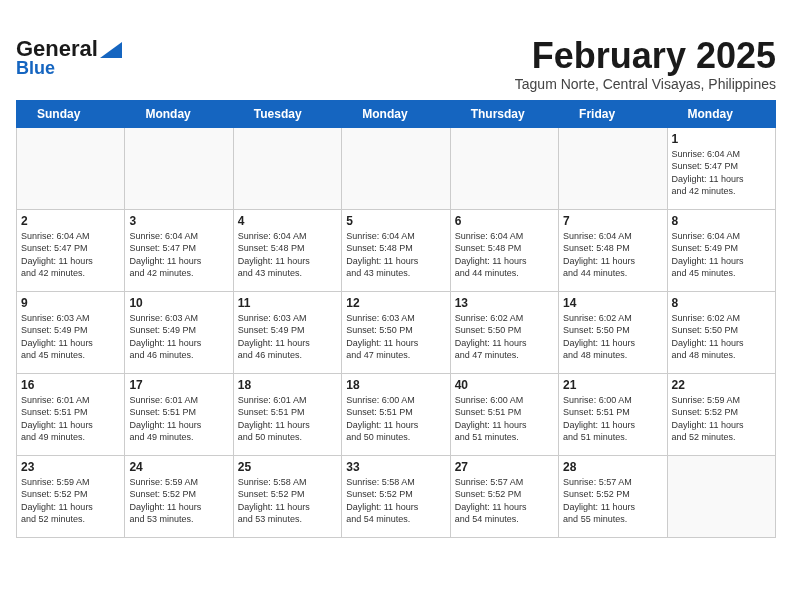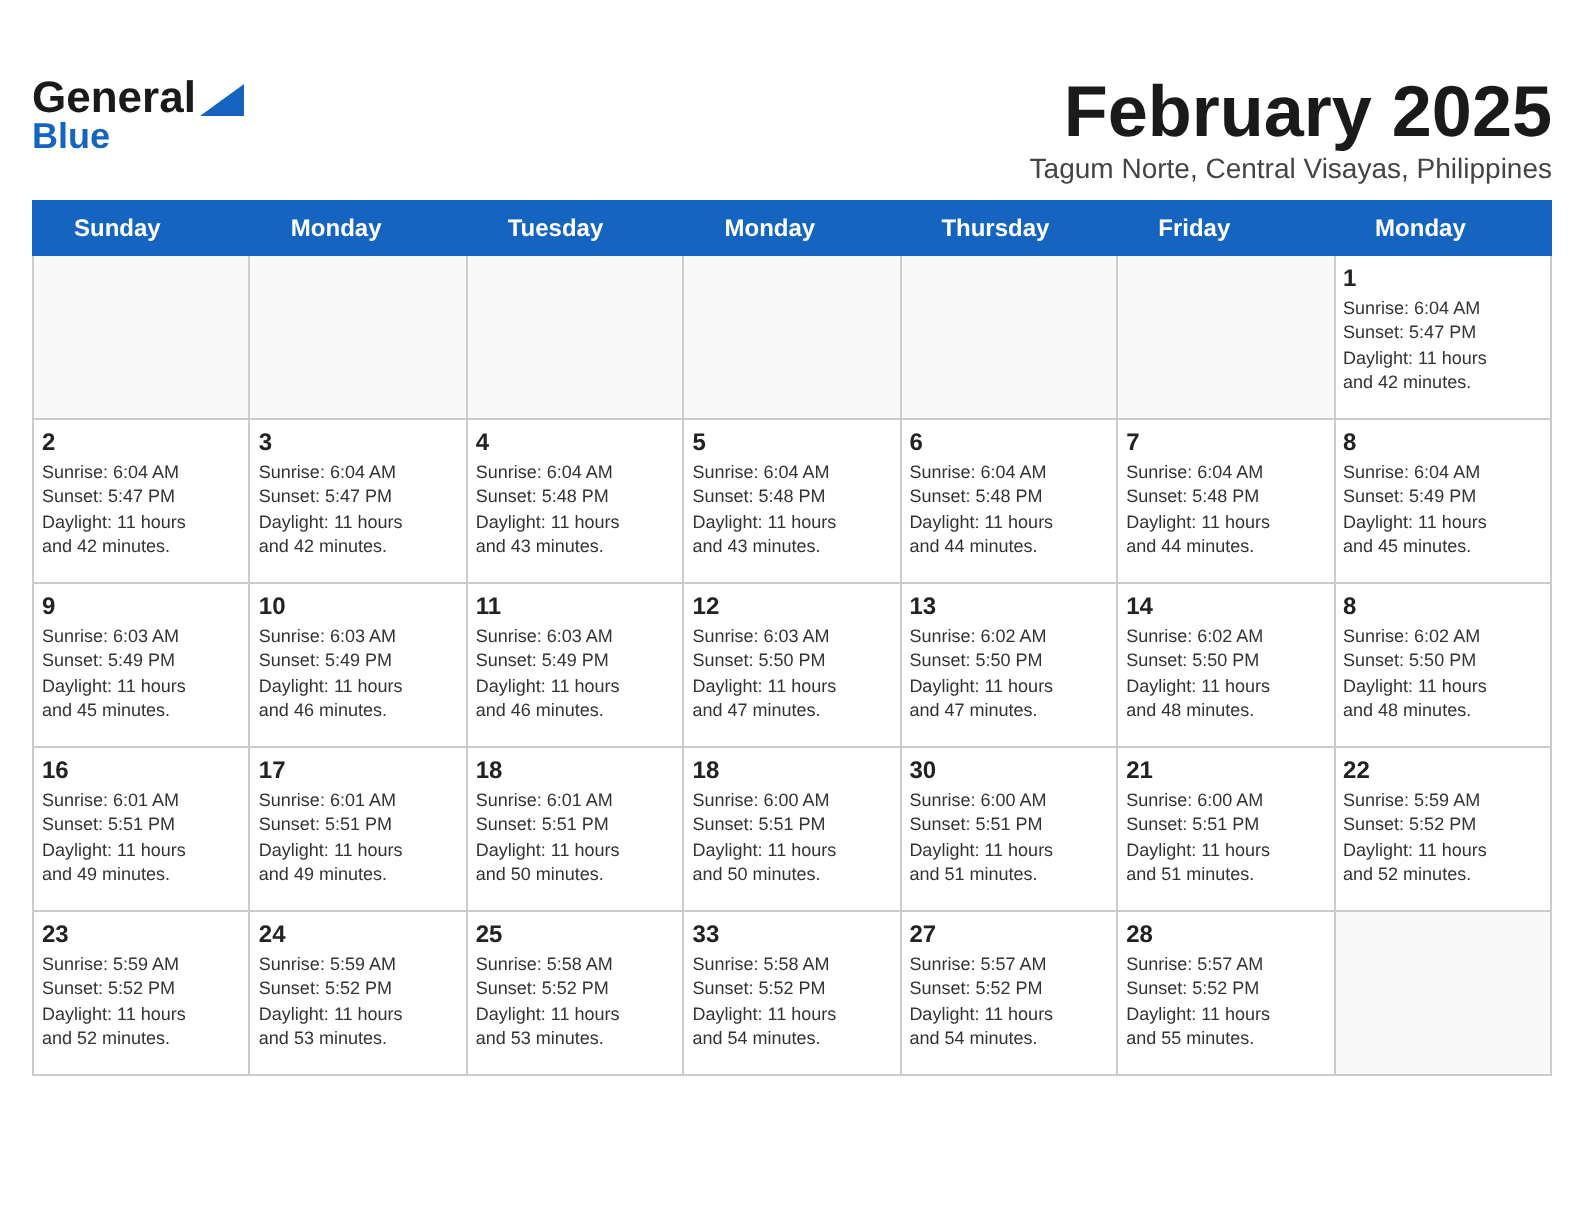--- a/index.html
+++ b/index.html
@@ -249,21 +249,21 @@
 and 50 minutes.</div>
         </td>
         <td>
           <div class="day-number">18</div>
           <div class="day-info" style="white-space: pre-line;">Sunrise: 6:00 AM
 Sunset: 5:51 PM
 Daylight: 11 hours
 and 50 minutes.</div>
         </td>
         <td>
-          <div class="day-number">30</div>
+          <div class="day-number">40</div>
           <div class="day-info" style="white-space: pre-line;">Sunrise: 6:00 AM
 Sunset: 5:51 PM
 Daylight: 11 hours
 and 51 minutes.</div>
         </td>
         <td>
           <div class="day-number">21</div>
           <div class="day-info" style="white-space: pre-line;">Sunrise: 6:00 AM
 Sunset: 5:51 PM
 Daylight: 11 hours

